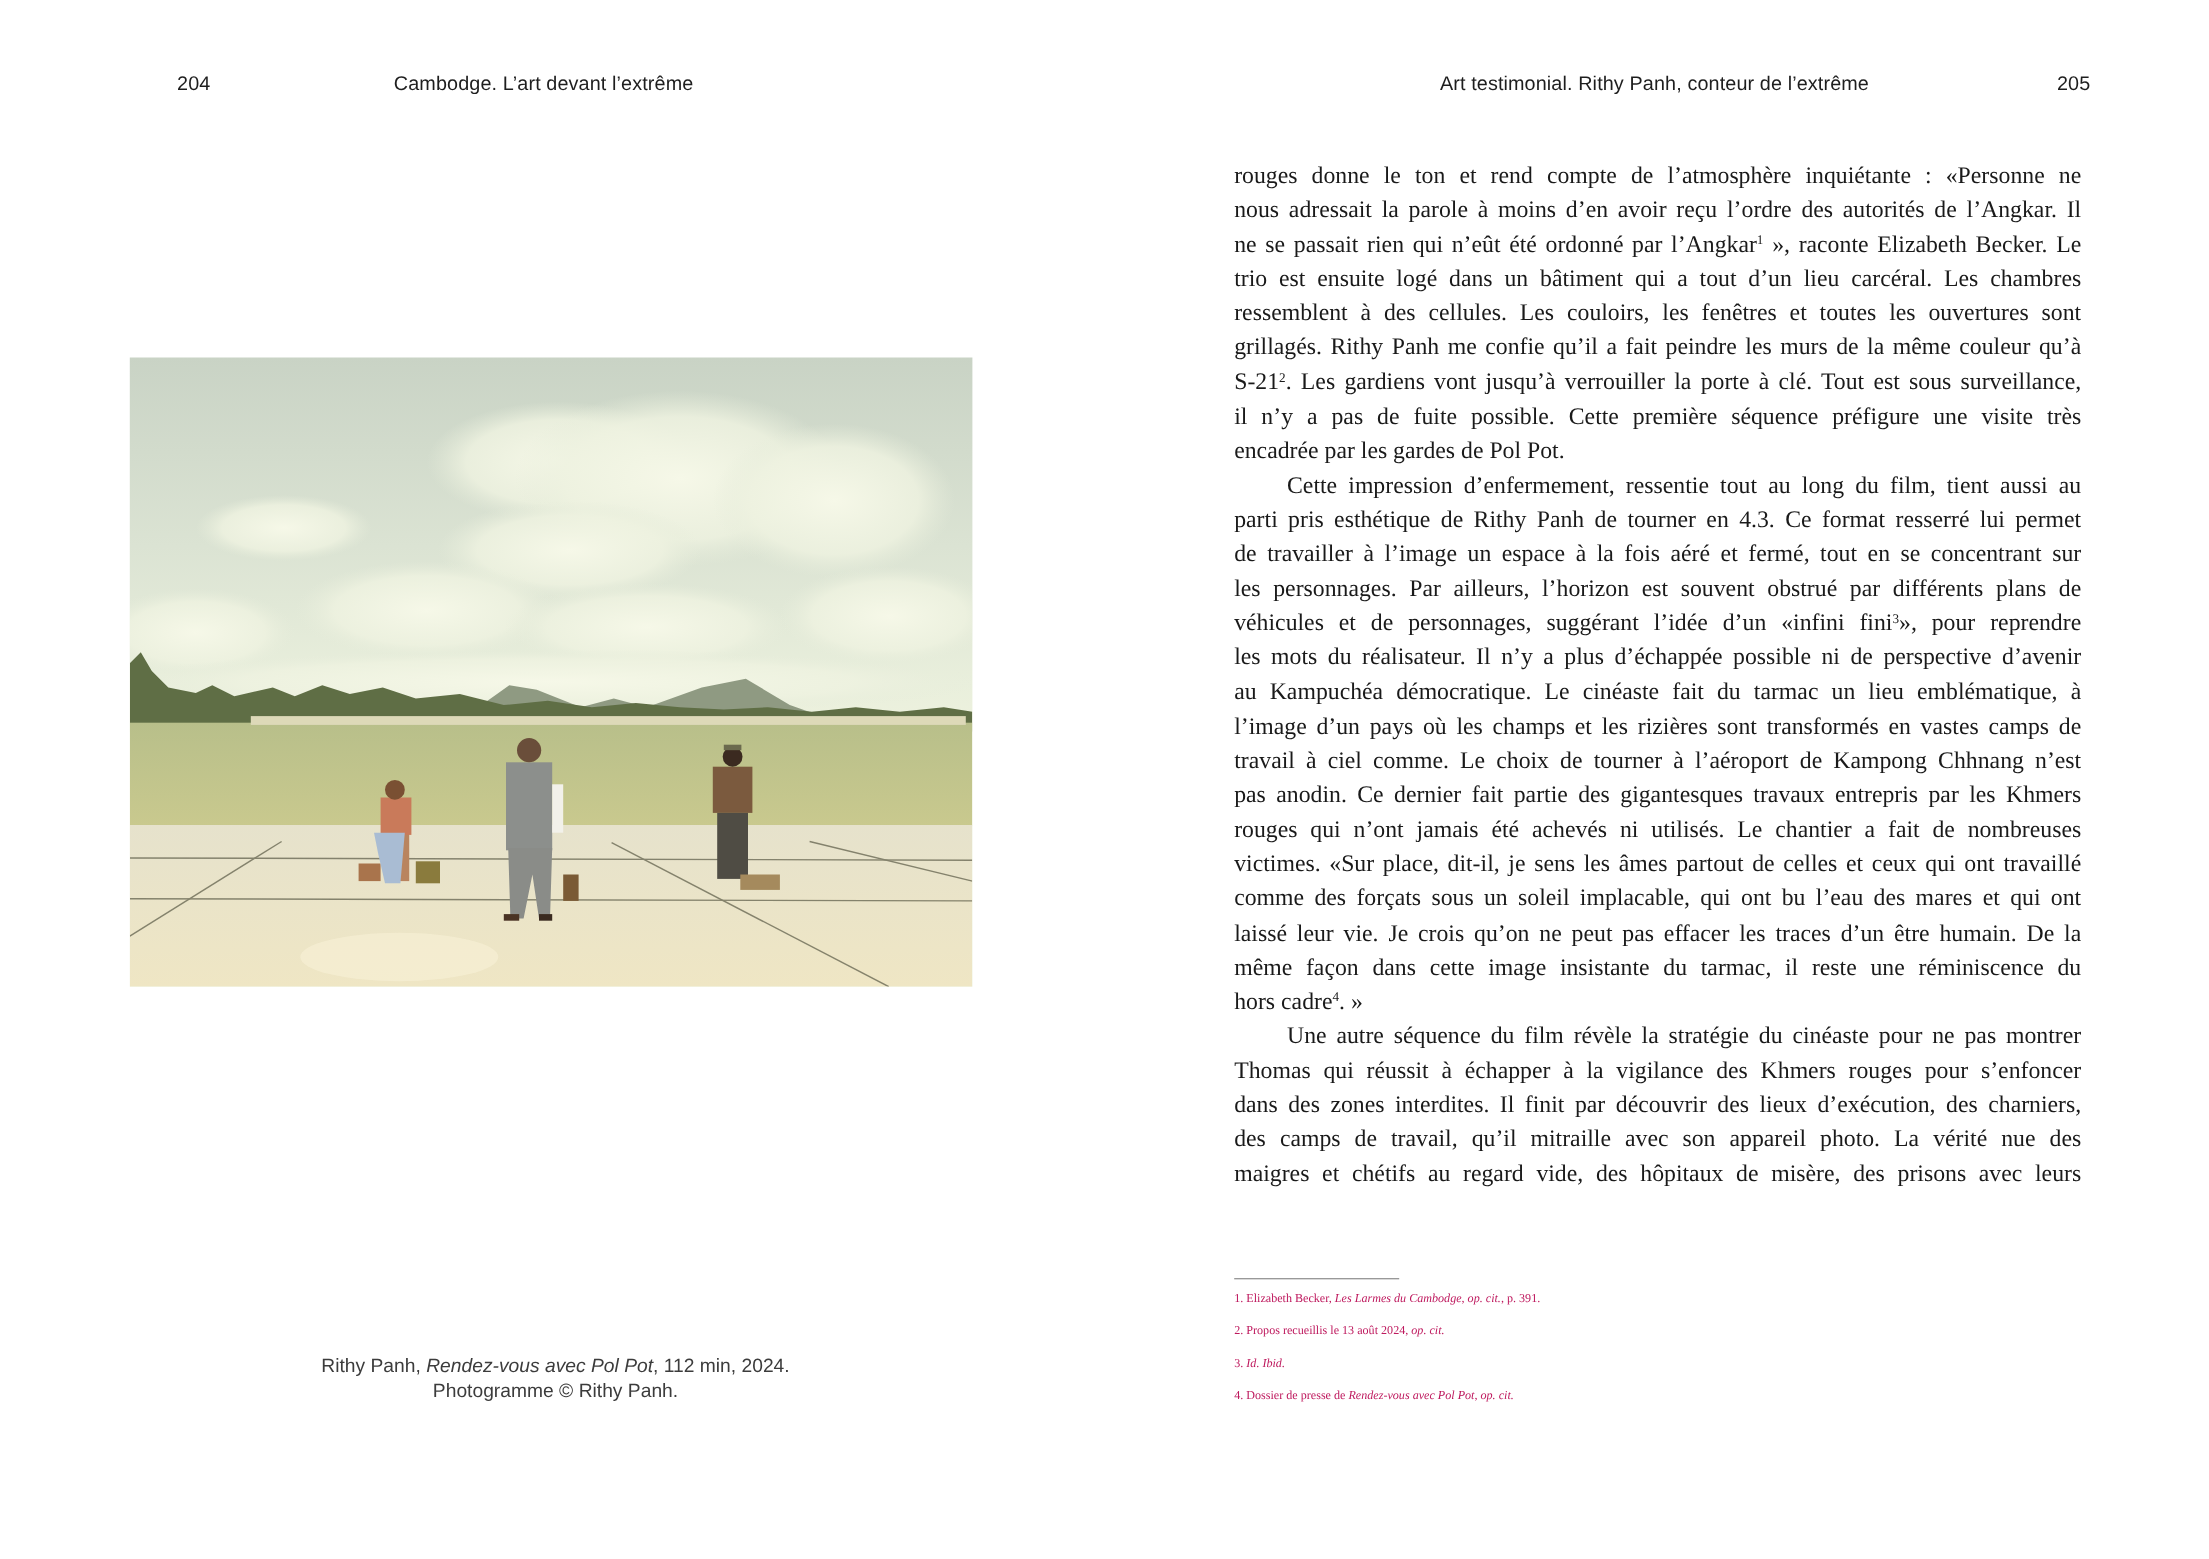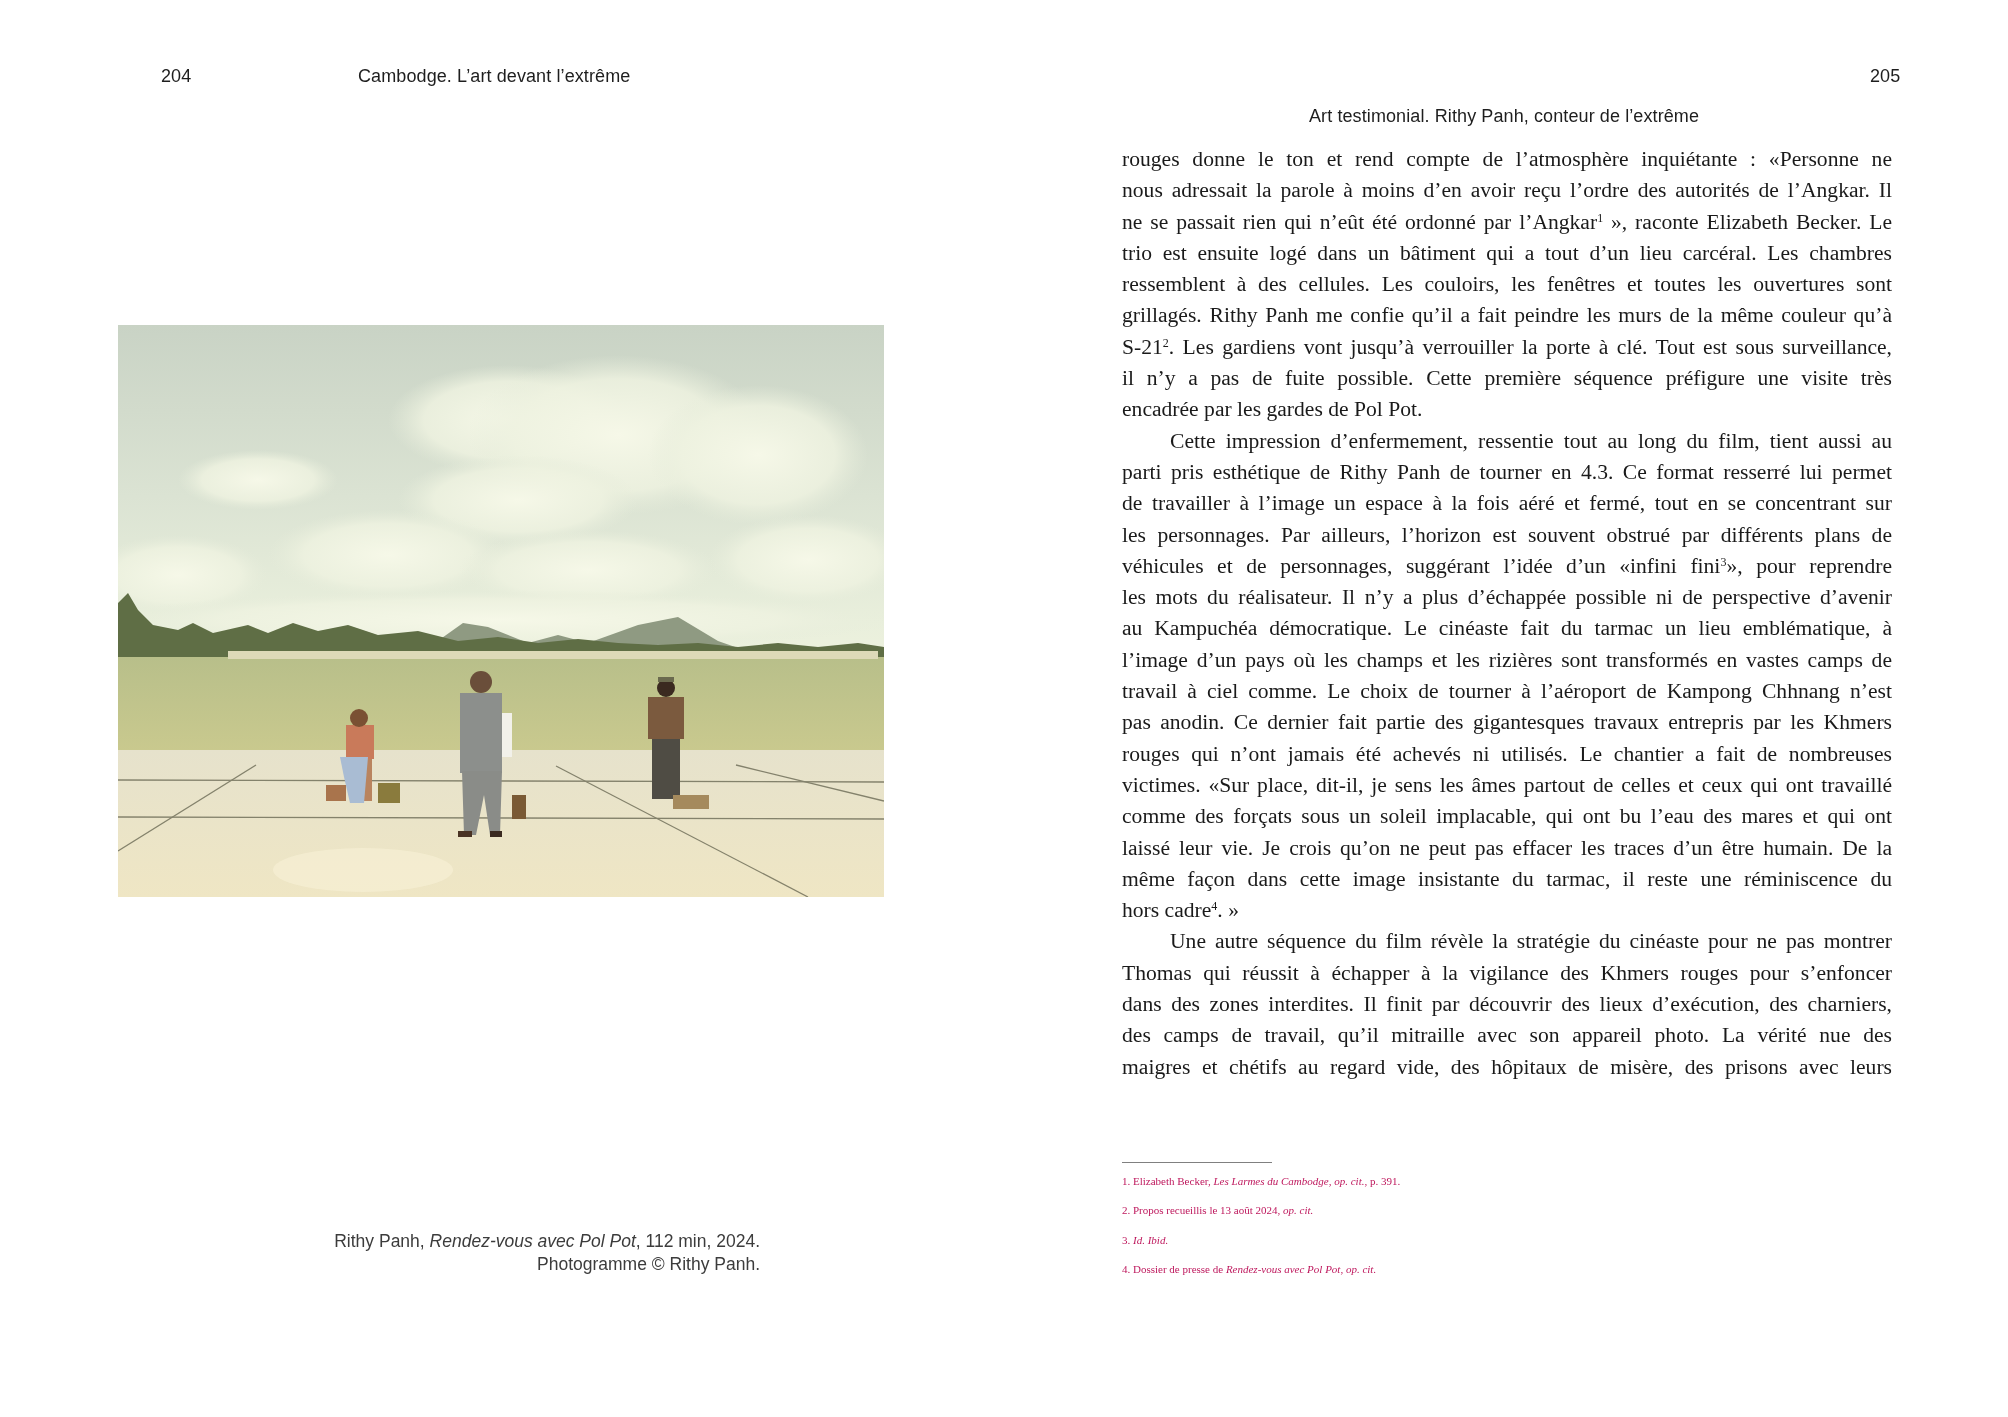--- a/index.html
+++ b/index.html
@@ -5,32 +5,32 @@
   html, body { margin: 0; padding: 0; background: #ffffff; }
   body { width: 2008px; height: 1417px; position: relative; overflow: hidden; color: #1a1a1a; }
 
   .running-head {
     position: absolute; top: 66px;
     font-family: "Liberation Sans", sans-serif; font-size: 18px; color: #1e1e1e;
     white-space: nowrap; letter-spacing: 0.1px;
   }
   #folio-left { left: 119px; margin-left: 42px; }
   #title-left { left: 358px; }
-  #title-right { left: 1309px; margin-top: 40px; }
+  #title-right { left: 1309px; }
   #folio-right { left: 1870px; }
 
   
   #photo {
     position: absolute; left: 118px; top: 325px; width: 766px; height: 572px; overflow: hidden;
     background: linear-gradient(#c9d3c5 0%, #dbe3d3 30%, #e9efdc 52%, #eef2de 60%);
   }
   #photo svg { position: absolute; left: 0; top: 0; width: 766px; height: 572px; }
 
   #caption {
-    position: absolute; left: 250px; top: 1230px; width: 510px; text-align: right;
+    position: absolute; left: 250px; top: 1230px; width: 510px; text-align: center;
     font-family: "Liberation Sans", sans-serif; font-size: 17.5px; line-height: 23px; color: #3c3c3c;
   }
   #caption em { font-style: italic; }
 
   
   #body-text {
     position: absolute; left: 1122px; top: 144px; width: 770px;
     font-family: "Liberation Serif", serif; font-size: 21.6px; line-height: 31.3px; color: #1a1a1a;
   }
   .line { display: block; height: 31.3px; white-space: nowrap; text-align: justify; text-align-last: justify; }

